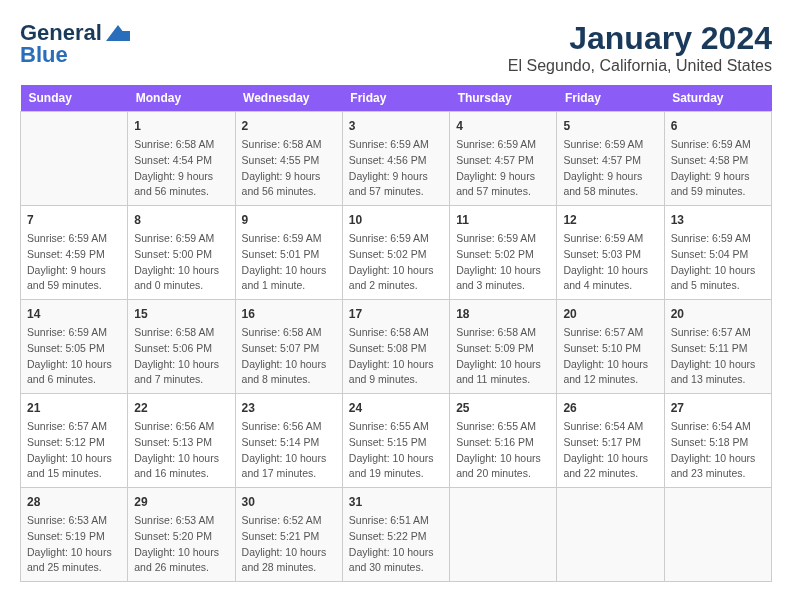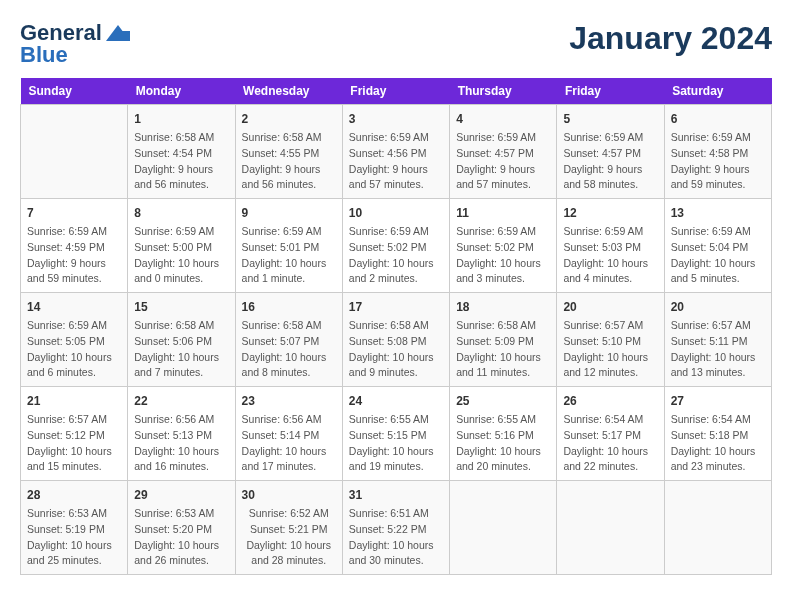--- a/index.html
+++ b/index.html
@@ -38,21 +38,21 @@
     .sub-title {
       font-size: 16px;
       color: #444;
     }
     table {
       width: 100%;
       border-collapse: collapse;
       font-size: 11px;
     }
     thead tr th {
-      background-color: #6d28d9;
+      background-color: #8b5cf6;
       color: #fff;
       padding: 6px 8px;
       text-align: left;
       font-size: 12px;
     }
     tbody tr td {
       border: 1px solid #ccc;
       vertical-align: top;
       padding: 5px 6px;
       color: #333;
@@ -89,20 +89,21 @@
       <span style="font-size:22px; font-weight:bold; color:#1a3a5c;">General</span>
       <svg width="28" height="20" viewBox="0 0 28 20">
         <polygon points="14,2 26,18 2,18" fill="#2a6ebb"></polygon>
         <rect x="18" y="8" width="8" height="10" fill="#2a6ebb"></rect>
       </svg>
     </div>
     <span style="font-size:22px; font-weight:bold; color:#2a6ebb; margin-top:-4px;">Blue</span>
   </div>
   <div class="title-area">
     <div class="main-title">January 2024</div>
+    <div class="sub-title">El Segundo, California, United States</div>
   </div>
 </div>
 
 <table>
   <thead>
     <tr id="thead-row">
         <th>Sunday</th>
         <th>Monday</th>
         <th>Wednesday</th>
         <th>Friday</th>
@@ -320,21 +321,21 @@
         </td>
         <td>
           <span class="day-number">29</span>
           <div class="day-info" style="white-space: pre-line;">Sunrise: 6:53 AM
 Sunset: 5:20 PM
 Daylight: 10 hours
 and 26 minutes.</div>
         </td>
         <td>
           <span class="day-number">30</span>
-          <div class="day-info" style="white-space: pre-line; text-align: center;">Sunrise: 6:52 AM
+          <div class="day-info" style="white-space: pre-line;">Sunrise: 6:52 AM
 Sunset: 5:21 PM
 Daylight: 10 hours
 and 28 minutes.</div>
         </td>
         <td>
           <span class="day-number">31</span>
           <div class="day-info" style="white-space: pre-line;">Sunrise: 6:51 AM
 Sunset: 5:22 PM
 Daylight: 10 hours
 and 30 minutes.</div>

